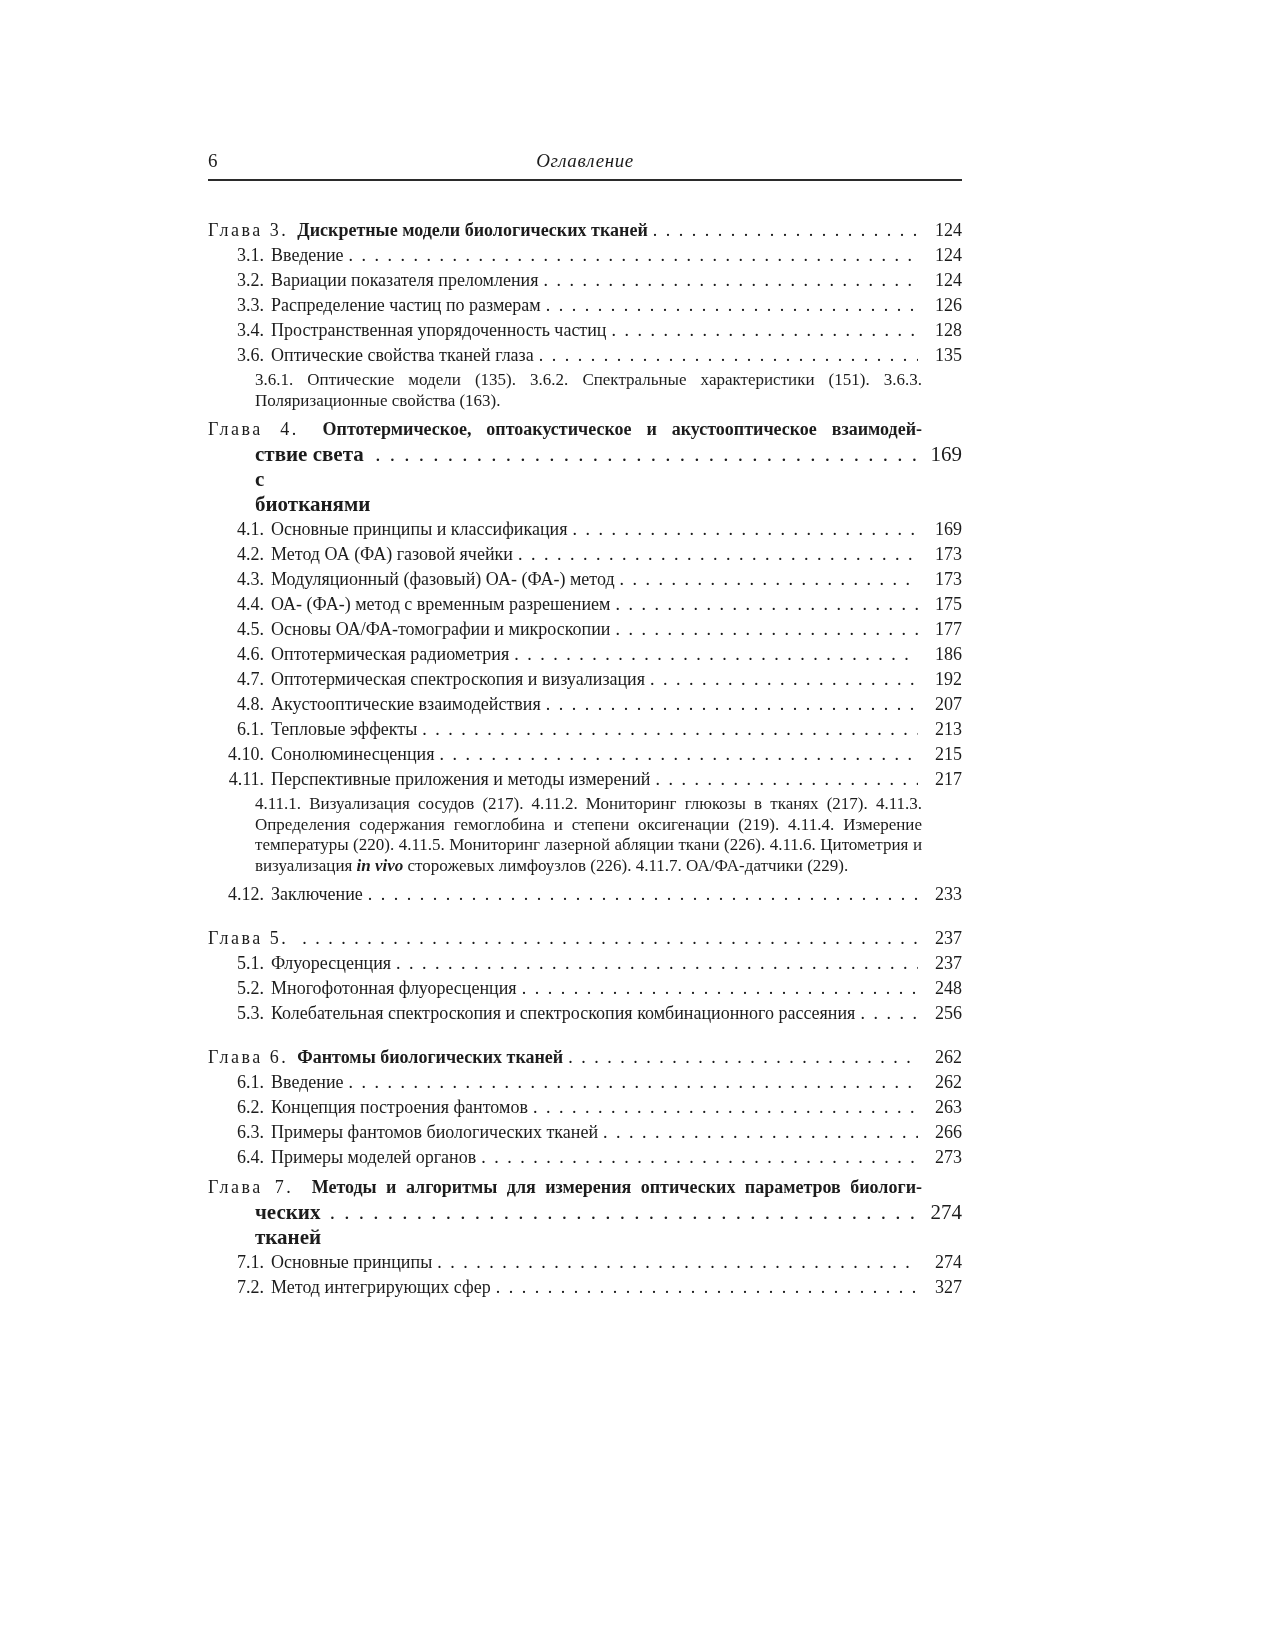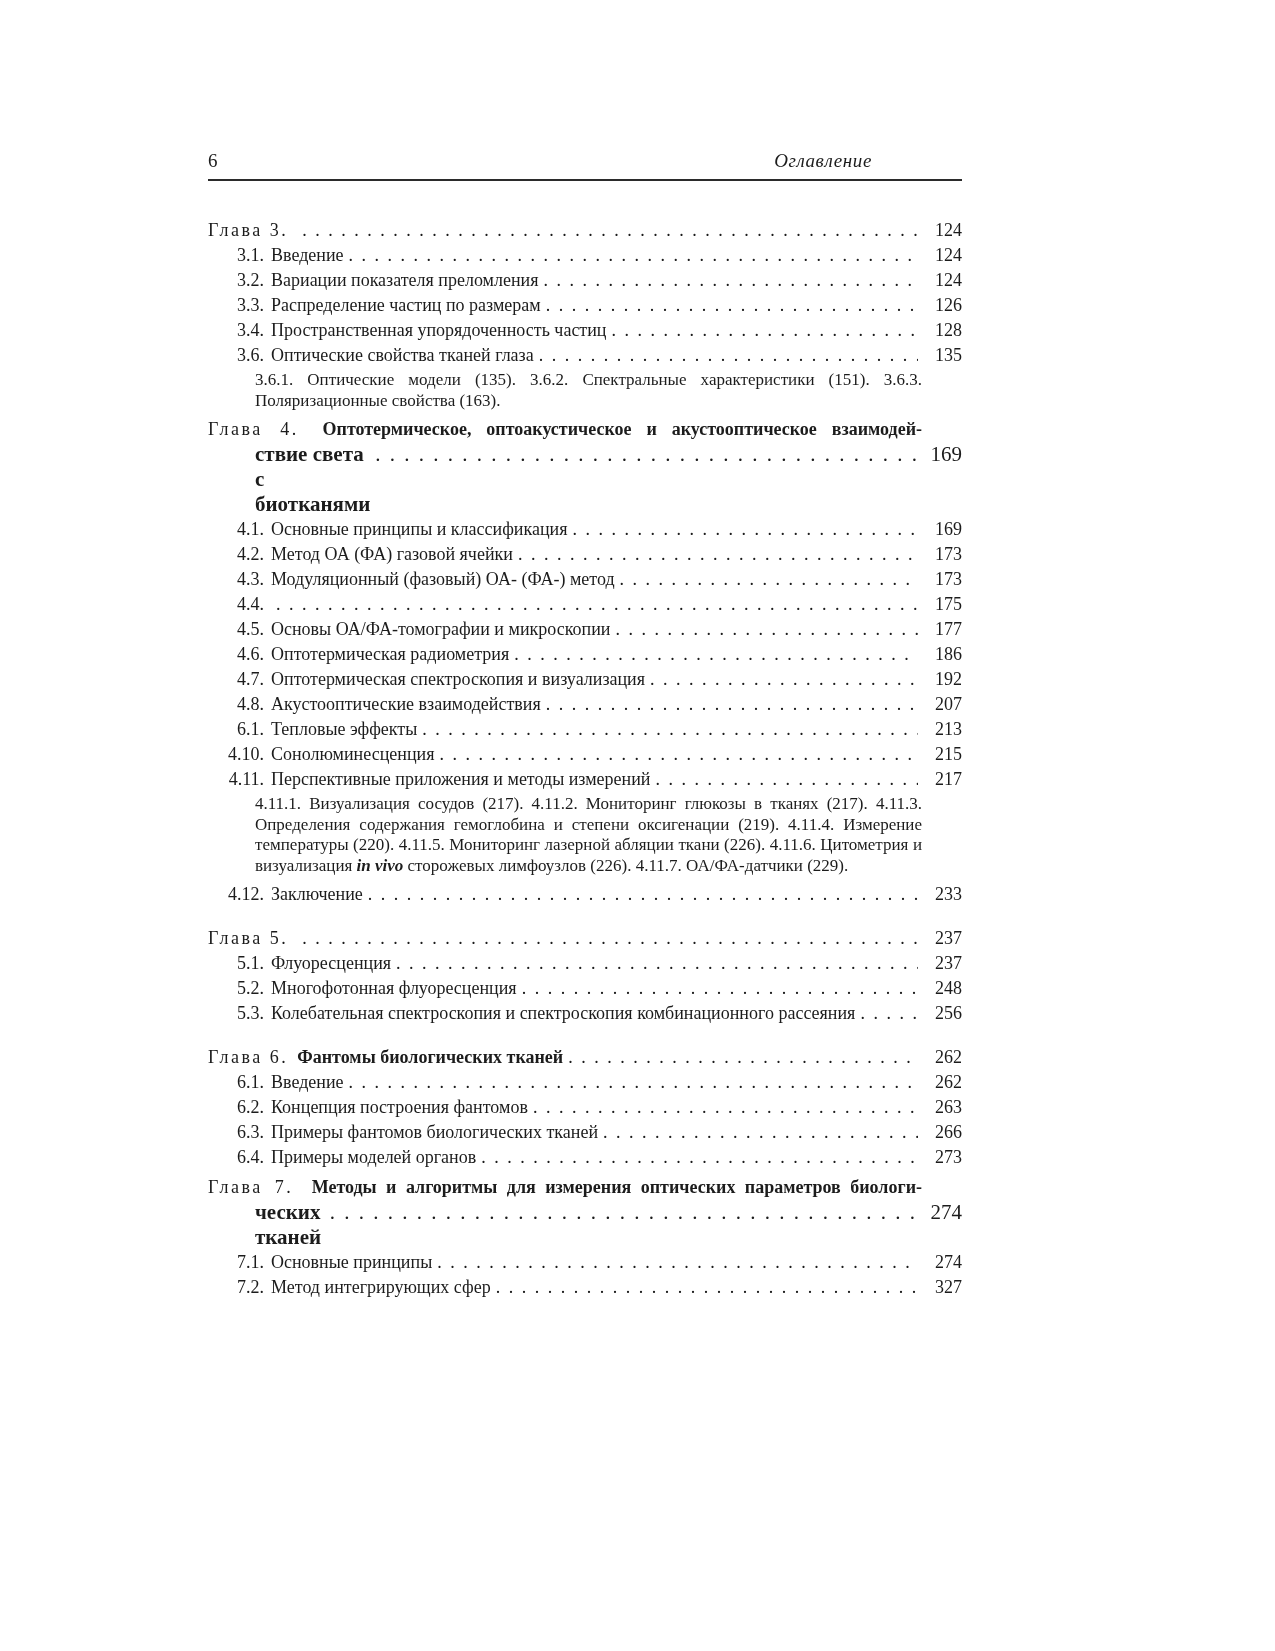--- a/index.html
+++ b/index.html
@@ -22,21 +22,21 @@
   .running-header {
     display: flex;
     align-items: baseline;
     border-bottom: 2px solid #2b2b2b;
     padding-bottom: 7px;
     font-size: 19px;
   }
   .running-header .pagenum-left { width: 90px; }
   .running-header .running-title {
     flex: 1;
-    text-align: right;
+    text-align: center;
     font-style: italic;
     letter-spacing: 0.6px;
   }
   .running-header .spacer-right { width: 90px; }
 
   
   .toc { margin-top: 37px; }
 
   .row {
     display: flex;
@@ -112,20 +112,21 @@
 
   <div class="running-header">
     <span class="pagenum-left">6</span>
     <span class="running-title">Оглавление</span>
     <span class="spacer-right"></span>
   </div>
 
   <div class="toc" id="toc">
       <div class="row chapter">
         <span class="num glava">Глава 3.</span>
+        <span class="title bold">Дискретные модели биологических тканей</span>
         <span class="dots"></span>
         <span class="page-ref">124</span>
       </div>
       <div class="row section">
         <span class="num">3.1.</span>
         <span class="title">Введение</span>
         <span class="dots"></span>
         <span class="page-ref">124</span>
       </div>
       <div class="row section">
@@ -174,20 +175,21 @@
         <span class="page-ref">173</span>
       </div>
       <div class="row section">
         <span class="num">4.3.</span>
         <span class="title">Модуляционный (фазовый) ОА- (ФА-) метод</span>
         <span class="dots"></span>
         <span class="page-ref">173</span>
       </div>
       <div class="row section">
         <span class="num">4.4.</span>
+        <span class="title">ОА- (ФА-) метод с временным разрешением</span>
         <span class="dots"></span>
         <span class="page-ref">175</span>
       </div>
       <div class="row section">
         <span class="num">4.5.</span>
         <span class="title">Основы ОА/ФА-томографии и микроскопии</span>
         <span class="dots"></span>
         <span class="page-ref">177</span>
       </div>
       <div class="row section">

